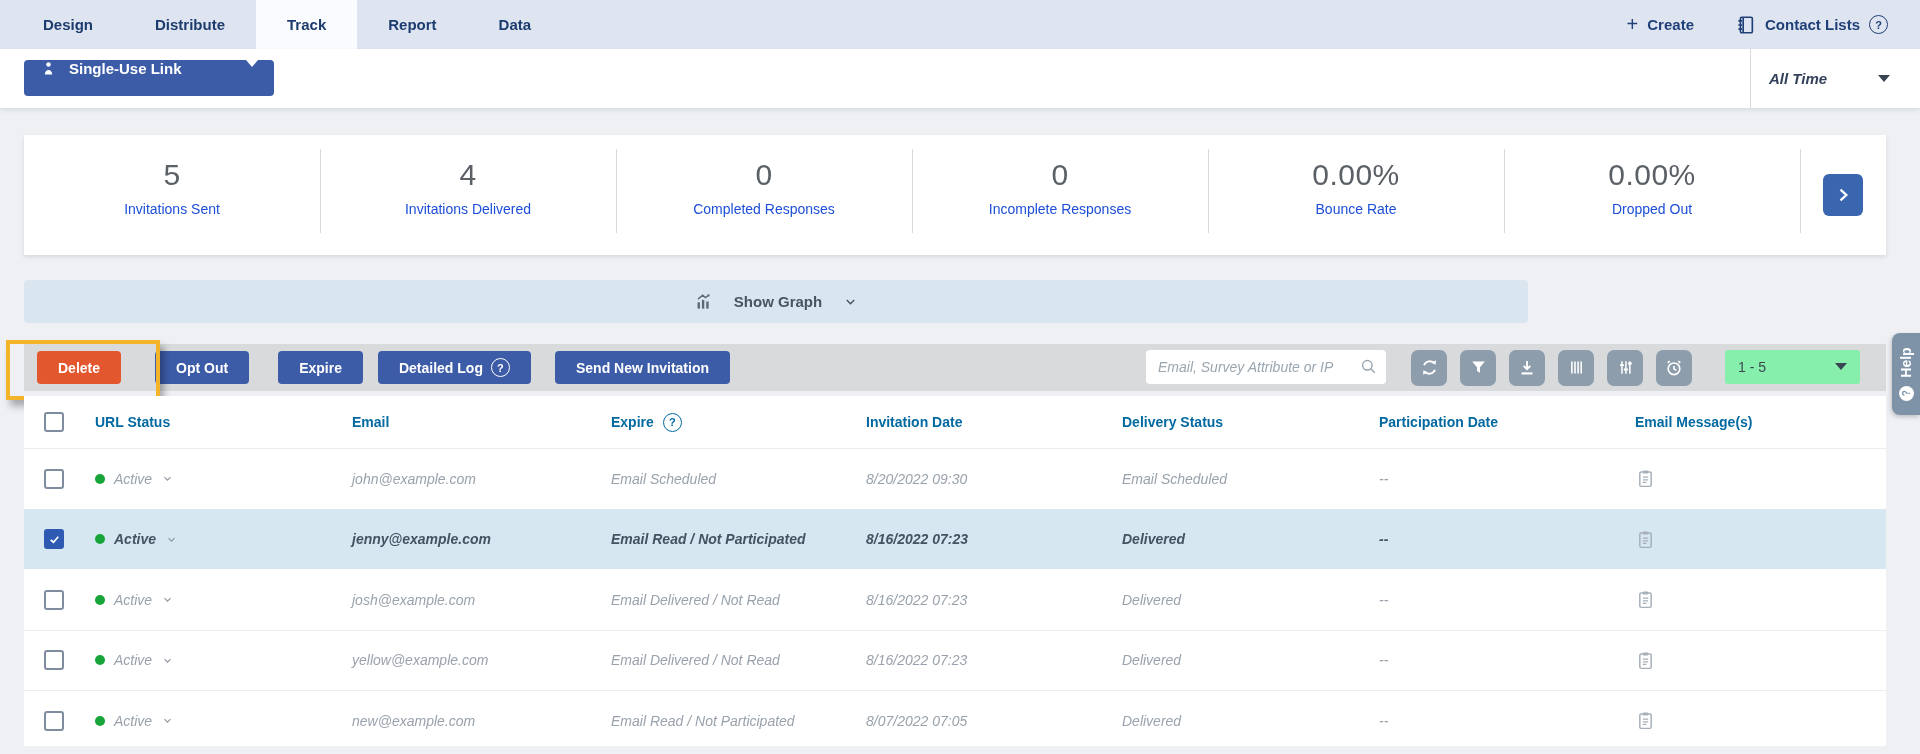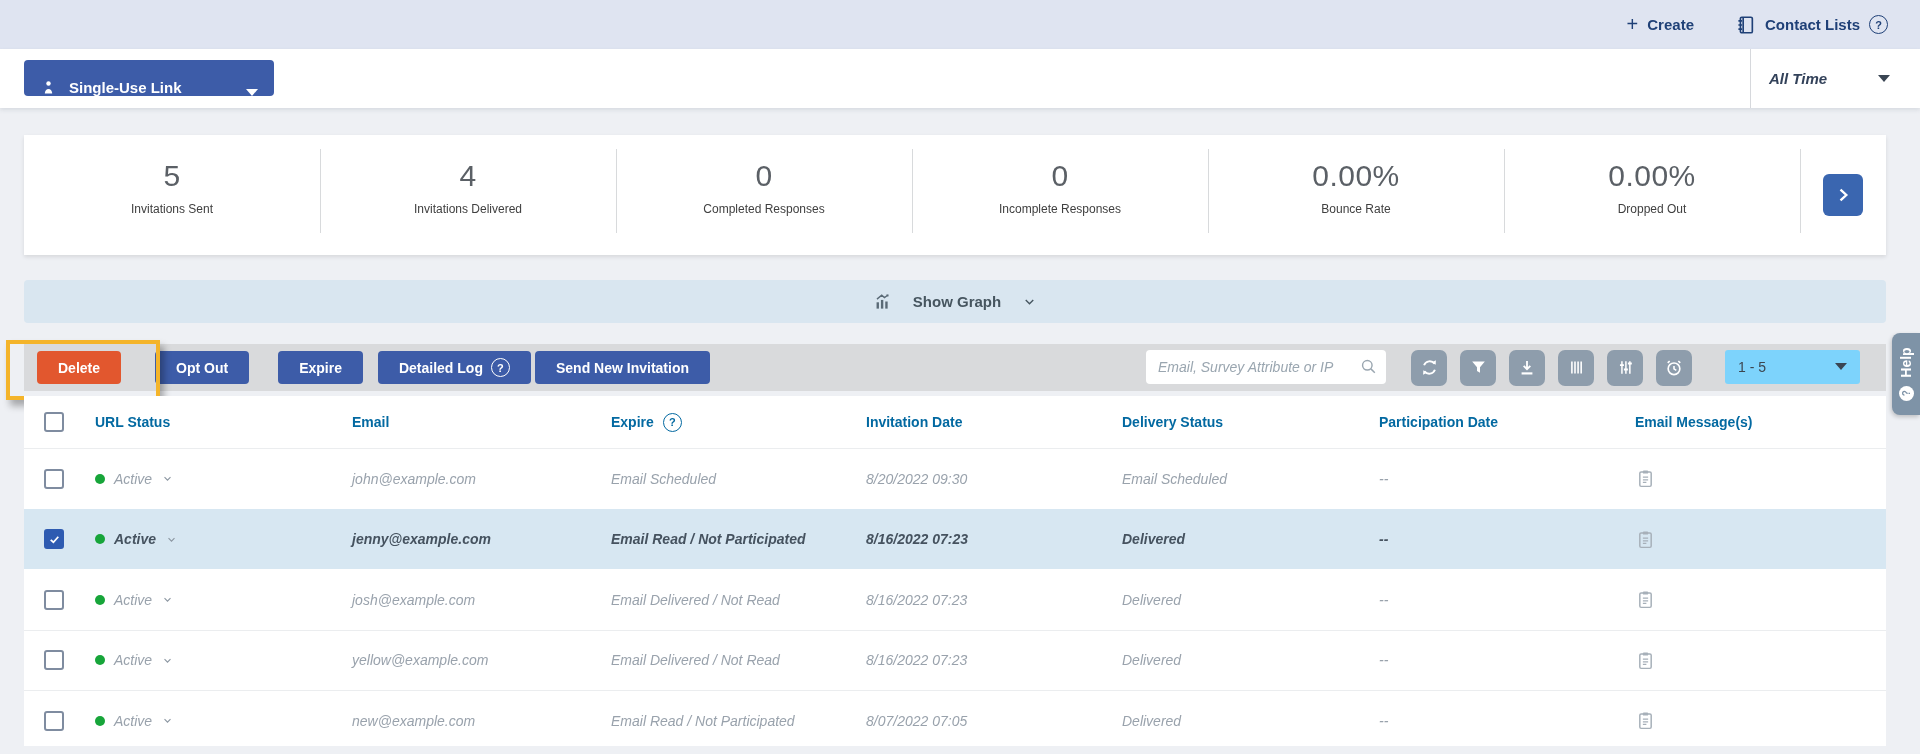--- a/index.html
+++ b/index.html
@@ -11,57 +11,57 @@
   .nav-tabs{display:flex;margin-left:12px;}
   .tab{display:flex;align-items:center;padding:0 31px;font-size:15px;font-weight:700;color:#1c3c6e;cursor:pointer;}
   .tab.active{background:#fafbfe;}
   .nav-right{margin-left:auto;display:flex;align-items:center;gap:40px;margin-right:32px;}
   .nav-link{display:flex;align-items:center;gap:9px;font-size:15px;font-weight:700;color:#1f4077;cursor:pointer;}
   .plus{font-size:20px;font-weight:400;line-height:1;margin-top:-2px;}
   .qmark{display:inline-flex;width:17px;height:17px;border:1.5px solid currentColor;border-radius:50%;align-items:center;justify-content:center;font-size:11px;font-weight:700;flex:none;}
 
   
   .subheader{position:absolute;left:0;top:49px;width:1920px;height:59px;background:#fff;box-shadow:0 2px 4px rgba(110,120,140,.18);}
-  .sul-btn{position:absolute;left:24px;top:11px;height:36px;min-width:250px;background:#3d5ca8;border:none;border-radius:4px;color:#fff;font-weight:700;font-size:15px;display:flex;align-items:flex-end;padding:0 16px;cursor:pointer;font-family:inherit;}
+  .sul-btn{position:absolute;left:24px;top:11px;height:36px;min-width:250px;background:#3d5ca8;border:none;border-radius:4px;color:#fff;font-weight:700;font-size:15px;display:flex;align-items:flex-start;padding:0 16px;cursor:pointer;font-family:inherit;}
   .sul-btn .lbl{margin-left:12px;}
   .caret{width:0;height:0;border-left:6px solid transparent;border-right:6px solid transparent;border-top:7px solid #fff;margin-left:auto;}
   .time-filter{position:absolute;right:0;top:0;height:59px;width:170px;border-left:1px solid #d6d8dc;display:flex;align-items:center;justify-content:space-between;padding:0 30px 0 18px;box-sizing:border-box;cursor:pointer;font-style:italic;}
   .time-filter .lbl{font-size:15px;font-weight:700;color:#33425a;}
   .caret-dark{width:0;height:0;border-left:6px solid transparent;border-right:6px solid transparent;border-top:7px solid #3a4553;}
 
   
   .stats{position:absolute;left:24px;top:135px;width:1862px;height:120px;background:#fff;box-shadow:0 2px 4px rgba(0,0,0,.10);display:flex;}
   .stat{flex:1;position:relative;display:flex;flex-direction:column;align-items:center;justify-content:center;padding-bottom:16px;}
   .stat:not(:first-child)::before,.stat-next::before{content:"";position:absolute;left:0;top:14px;bottom:22px;width:1px;background:#d8dadc;}
   .stat-value{font-size:30px;font-weight:500;color:#5b6066;letter-spacing:.5px;}
-  .stat-label{font-size:12px;color:#404040;margin-top:9px;}
+  .stat-label{font-size:14px;color:#1d4ed8;margin-top:9px;}
   .stat-next{flex:none;width:86px;position:relative;display:flex;align-items:center;justify-content:center;}
   .next-btn{width:40px;height:42px;background:#3a66b0;border:none;border-radius:6px;display:flex;align-items:center;justify-content:center;cursor:pointer;}
 
   
-  .graphbar{position:absolute;left:24px;top:280px;width:1862px;height:43px;background:#d9e6f0;border-radius:4px;display:flex;align-items:center;justify-content:center;gap:21px;cursor:pointer;}
+  .graphbar{position:absolute;left:24px;top:280px;width:1504px;height:43px;background:#d9e6f0;border-radius:4px;display:flex;align-items:center;justify-content:center;gap:21px;cursor:pointer;}
   .graphbar .lbl{font-size:15px;font-weight:700;color:#46555f;}
 
   
   .toolbar{position:absolute;left:24px;top:344px;width:1862px;height:47px;background:#d9dadc;display:flex;align-items:center;padding-left:13px;box-sizing:border-box;}
   .tb-btn{height:33px;border:none;border-radius:4px;color:#fff;font-weight:700;font-size:14px;font-family:inherit;display:flex;align-items:center;gap:8px;padding:16px 21px;cursor:pointer;flex:none;}
   .tb-btn.primary{background:#3d5ca8;}
   .tb-btn.danger{background:#e2572e;}
   .tb-btn:nth-of-type(2){margin-left:34px;}
   .tb-btn:nth-of-type(3){margin-left:29px;}
   .tb-btn:nth-of-type(4){margin-left:15px;}
-  .tb-btn:nth-of-type(5){margin-left:4px;}
+  .tb-btn:nth-of-type(5){margin-left:24px;}
   .tb-right{margin-left:auto;display:flex;align-items:flex-start;margin-right:26px;}
   .search{position:relative;width:240px;height:34px;}
   .search input{width:100%;height:100%;box-sizing:border-box;border:none;border-radius:4px;padding:0 34px 0 12px;font-size:14px;font-style:italic;color:#5c6670;font-family:inherit;outline:none;}
   .search input::placeholder{color:#9aa6b0;font-style:italic;}
   .search .mag{position:absolute;right:8px;top:7px;}
   .icon-row{display:flex;gap:13px;margin-left:25px;}
   .icon-btn{width:36px;height:36px;border:none;border-radius:7px;background:#8e9dac;display:flex;align-items:center;justify-content:center;cursor:pointer;padding:0;}
-  .page-dd{margin-left:33px;width:135px;height:34px;background:#7dd3fc;border-radius:3px;display:flex;align-items:center;justify-content:space-between;padding:0 13px;box-sizing:border-box;font-size:14px;color:#3c4650;cursor:pointer;}
+  .page-dd{margin-left:33px;width:135px;height:34px;background:#86efac;border-radius:3px;display:flex;align-items:center;justify-content:space-between;padding:0 13px;box-sizing:border-box;font-size:14px;color:#3c4650;cursor:pointer;}
   .delete-highlight{position:absolute;left:6px;top:340px;width:146px;height:52px;border:4px solid #f4b42a;box-shadow:4px 6px 7px rgba(0,0,0,.30);pointer-events:none;}
 
   
   .help-tab{position:absolute;right:0;top:333px;width:28px;height:82px;background:#7e93a7;border-radius:8px 0 0 8px;box-shadow:-1px 2px 4px rgba(0,0,0,.2);cursor:pointer;}
   .help-inner{position:absolute;width:82px;height:28px;left:-27px;top:27px;transform:rotate(-90deg);display:flex;align-items:center;justify-content:center;gap:8px;color:#fff;font-weight:700;font-size:14px;}
   .help-q{width:15px;height:15px;border-radius:50%;background:#fff;color:#7e93a7;font-size:10px;font-weight:800;display:flex;align-items:center;justify-content:center;flex:none;}
 
   
   .table{position:absolute;left:24px;top:396px;width:1862px;height:350px;background:#fff;}
   .thead,.trow{display:grid;grid-template-columns:51px 257px 259px 255px 256px 257px 256px 1fr;align-items:center;padding-left:20px;}
@@ -77,20 +77,37 @@
   .url-cell{display:flex;align-items:center;gap:9px;}
   .dot{width:10px;height:10px;border-radius:50%;background:#17a53a;flex:none;}
   .msg-cell{display:flex;align-items:center;}
 </style>
 </head>
 <body>
 
 <div class="page">
 
   <div class="topnav">
+    <div class="nav-tabs" id="nav-tabs">
+        <div class="tab">
+          <span class="tab-label">Design</span>
+        </div>
+        <div class="tab">
+          <span class="tab-label">Distribute</span>
+        </div>
+        <div class="tab active">
+          <span class="tab-label">Track</span>
+        </div>
+        <div class="tab">
+          <span class="tab-label">Report</span>
+        </div>
+        <div class="tab">
+          <span class="tab-label">Data</span>
+        </div>
+      </div>
     <div class="nav-right">
       <div class="nav-link">
         <span class="plus">+</span>
         <span>Create</span>
       </div>
       <div class="nav-link">
         <span style="display:flex;">
           <svg width="22" height="22" viewBox="0 0 24 24" fill="none">
               <rect x="7" y="3.5" width="13" height="17" rx="1.5" stroke="#1f4077" stroke-width="1.8"></rect>
               <path d="M10 3.5v17" stroke="#1f4077" stroke-width="1.8"></path>

